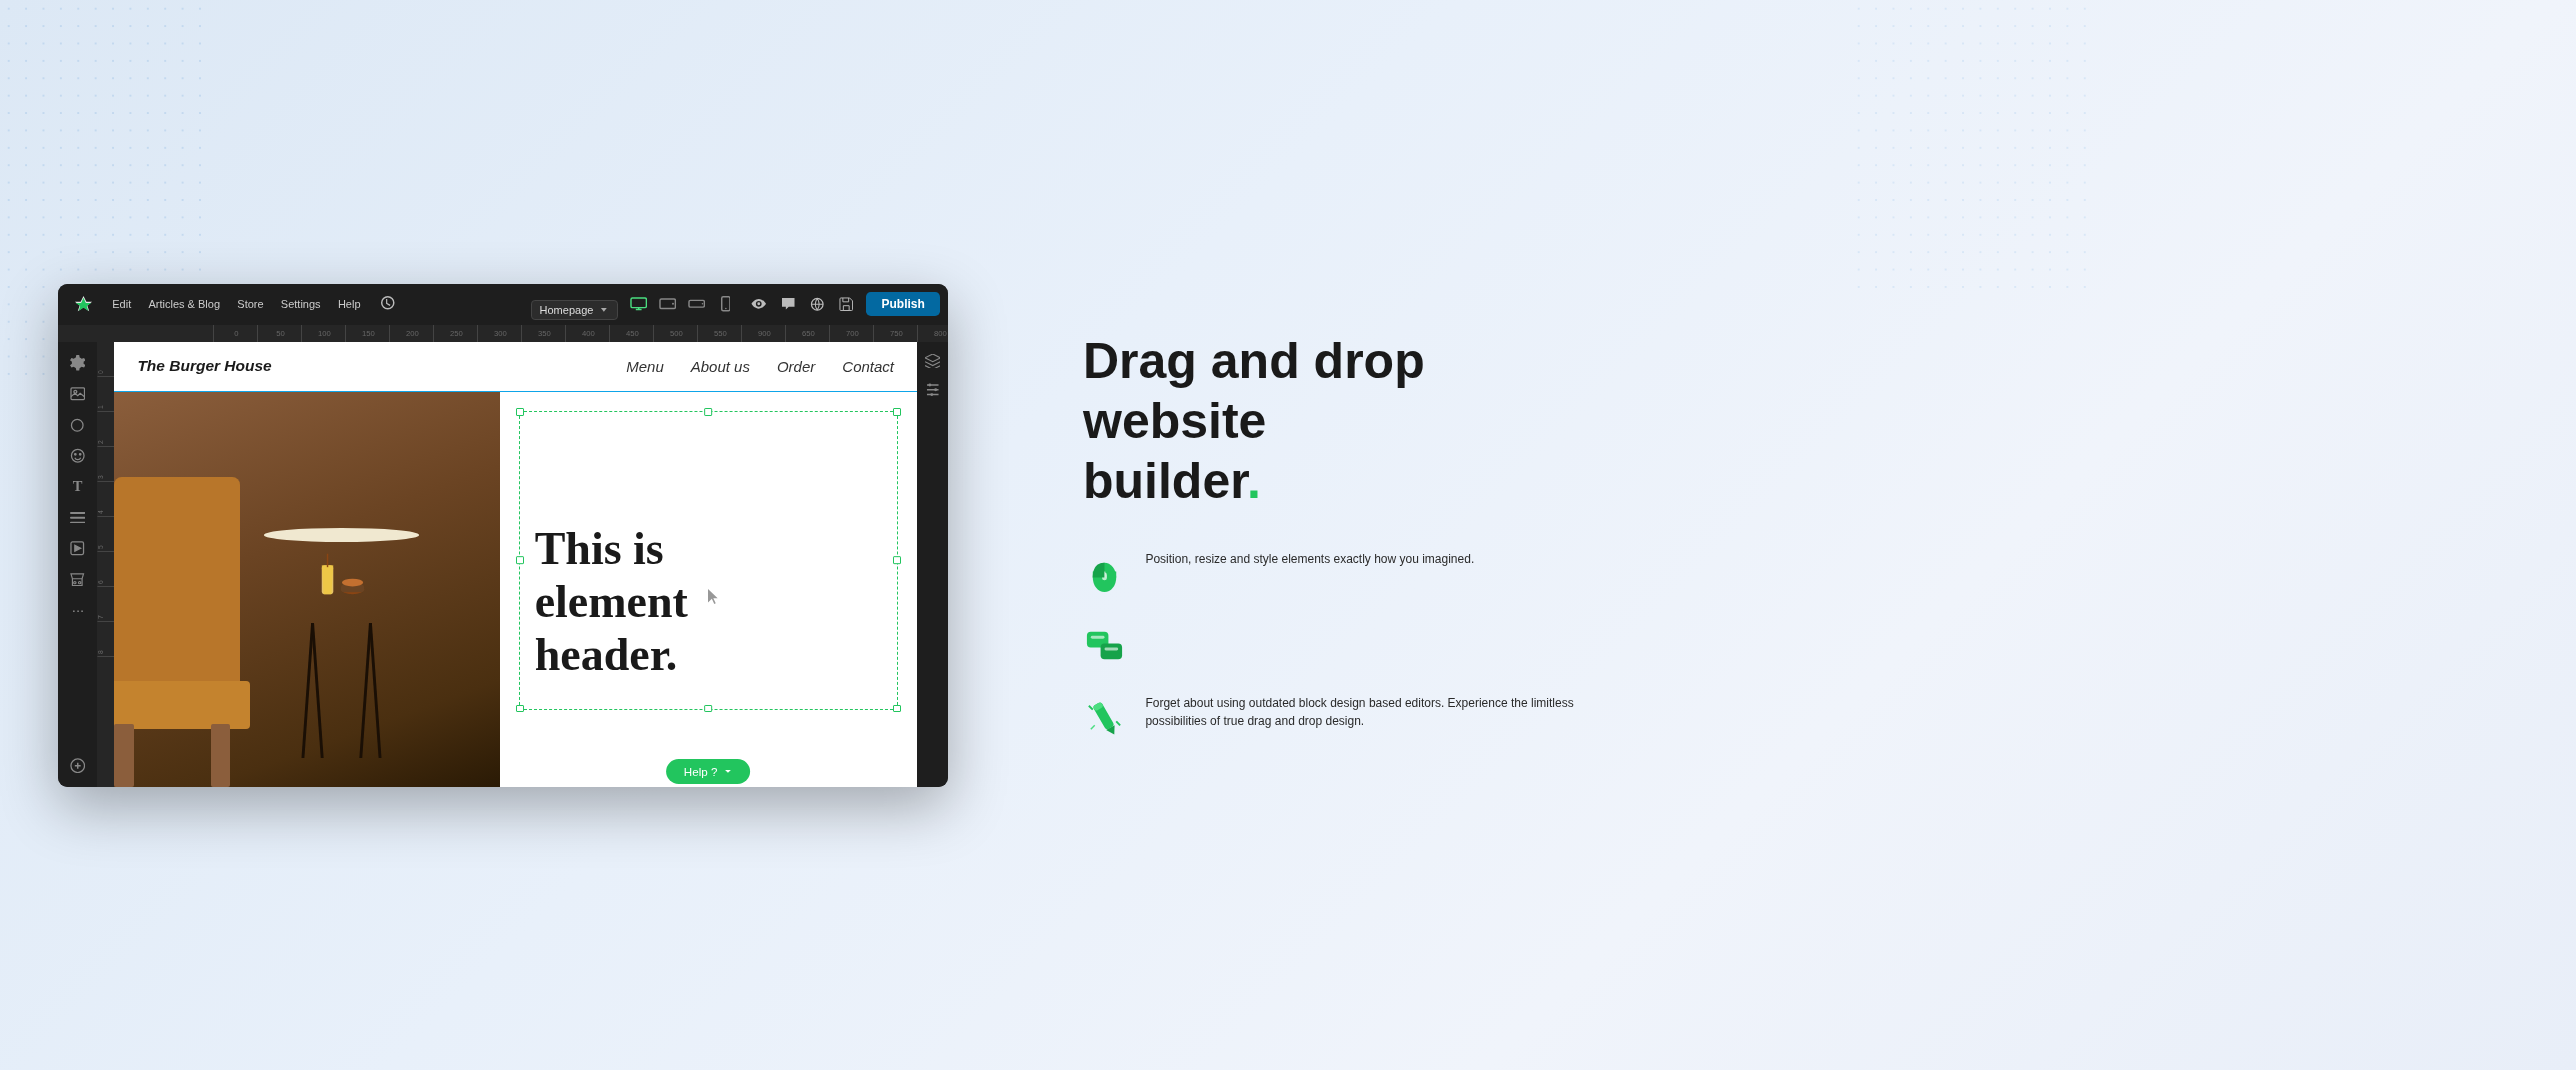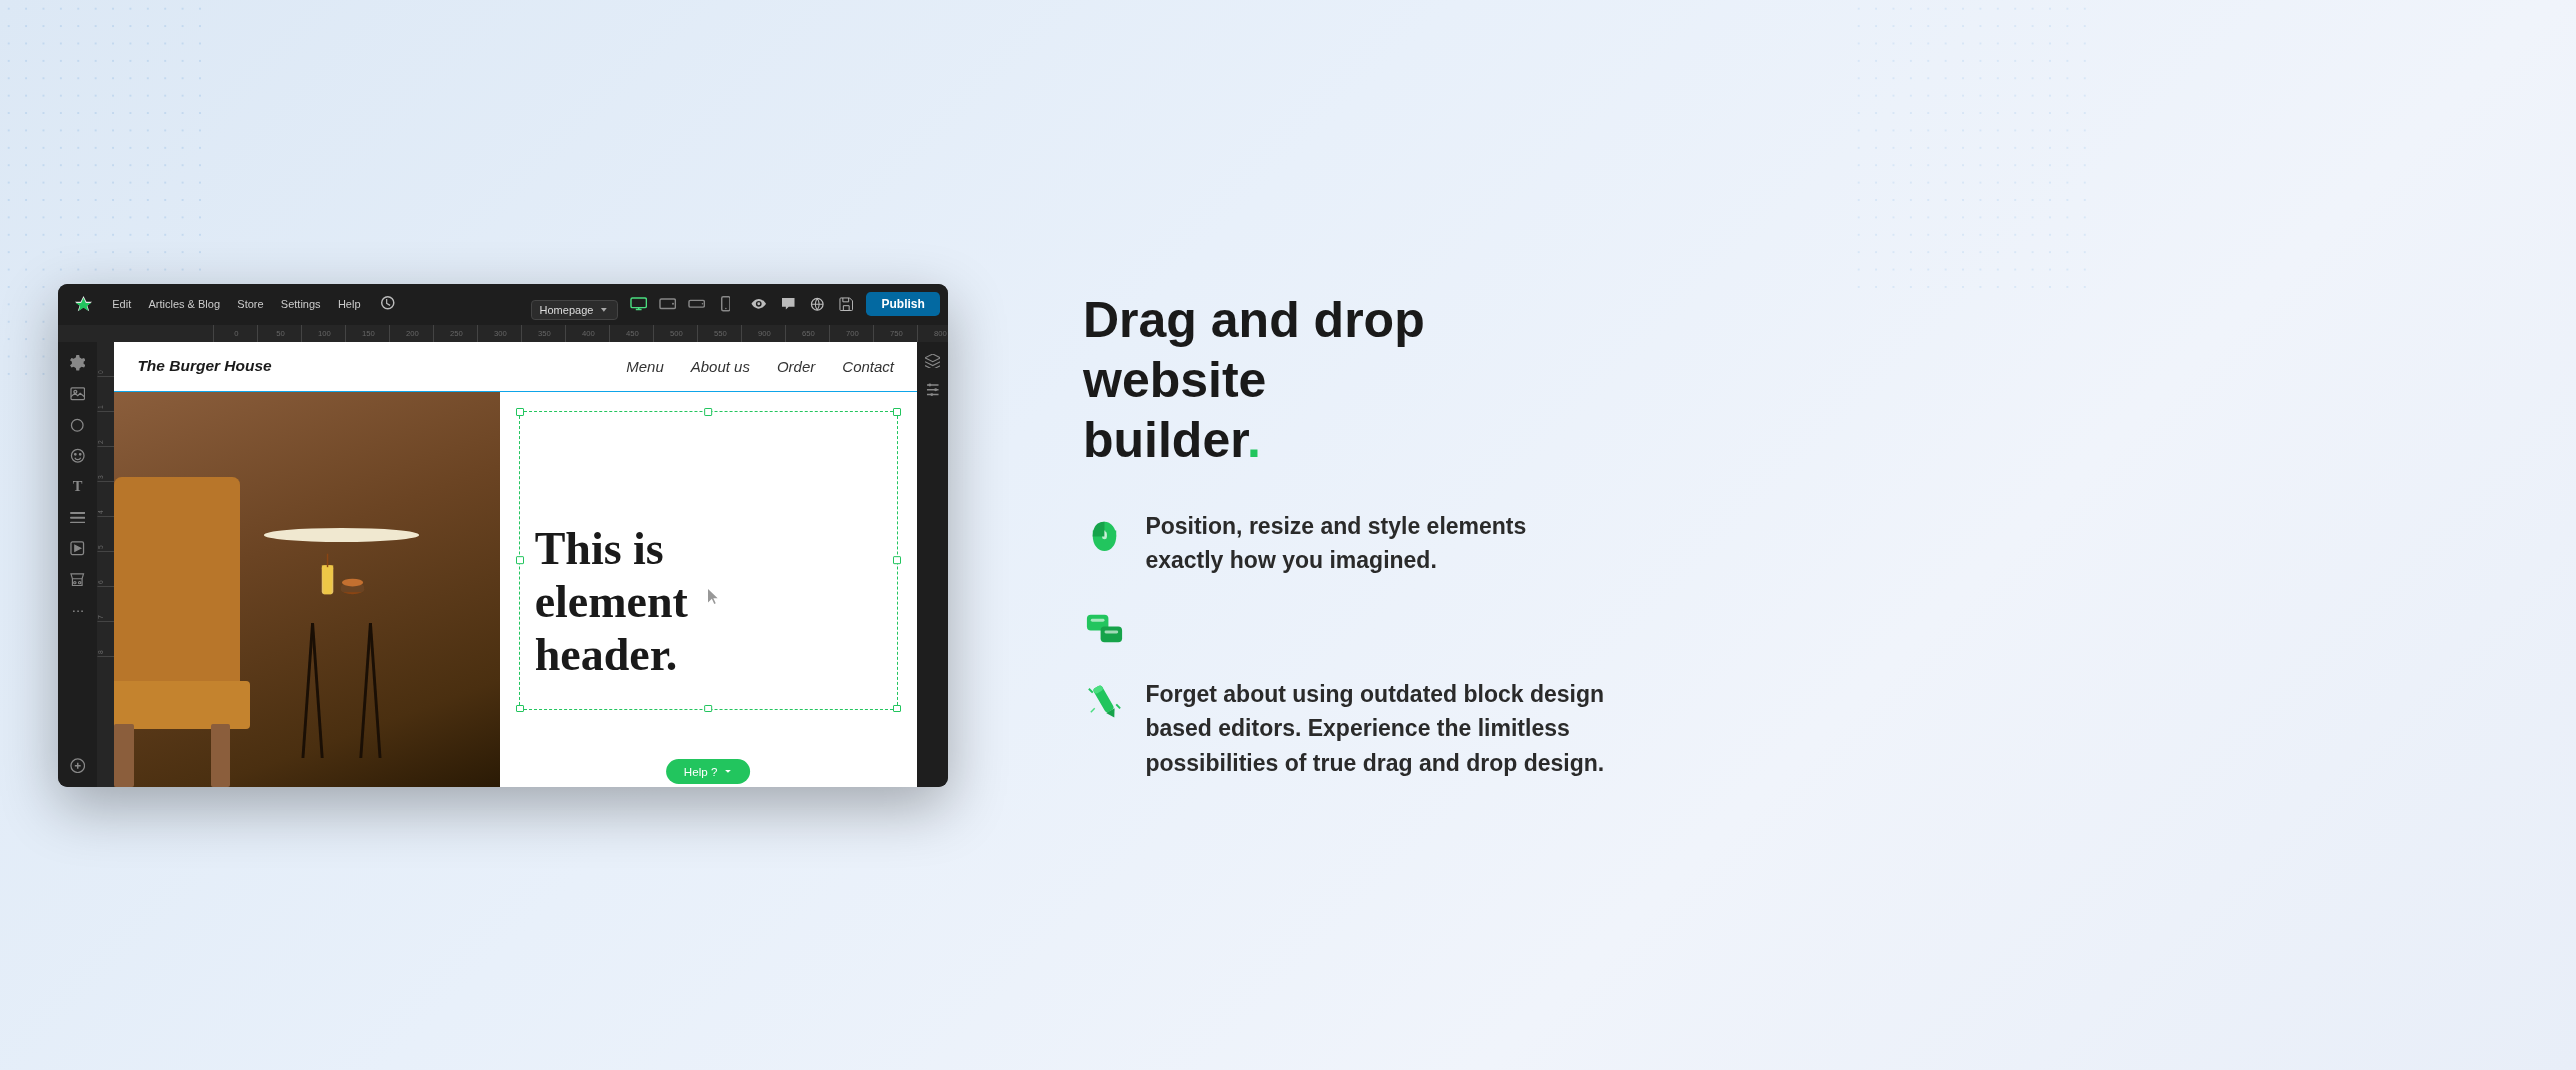--- a/index.html
+++ b/index.html
@@ -474,24 +474,23 @@
       width: 43px;
       height: 43px;
       flex-shrink: 0;
       display: flex;
       align-items: center;
       justify-content: center;
       margin-top: 1.9px;
     }
 
     .feature-text {
-      font-size: 23px;
+      font-size: 12px;
       color: #2a2a2a;
       line-height: 1.5;
-      font-weight: bold;
     }
 
     
     .icon-mouse svg,
     .icon-snap svg,
     .icon-drag svg {
       width: 43px;
       height: 43px;
     }
   </style>

